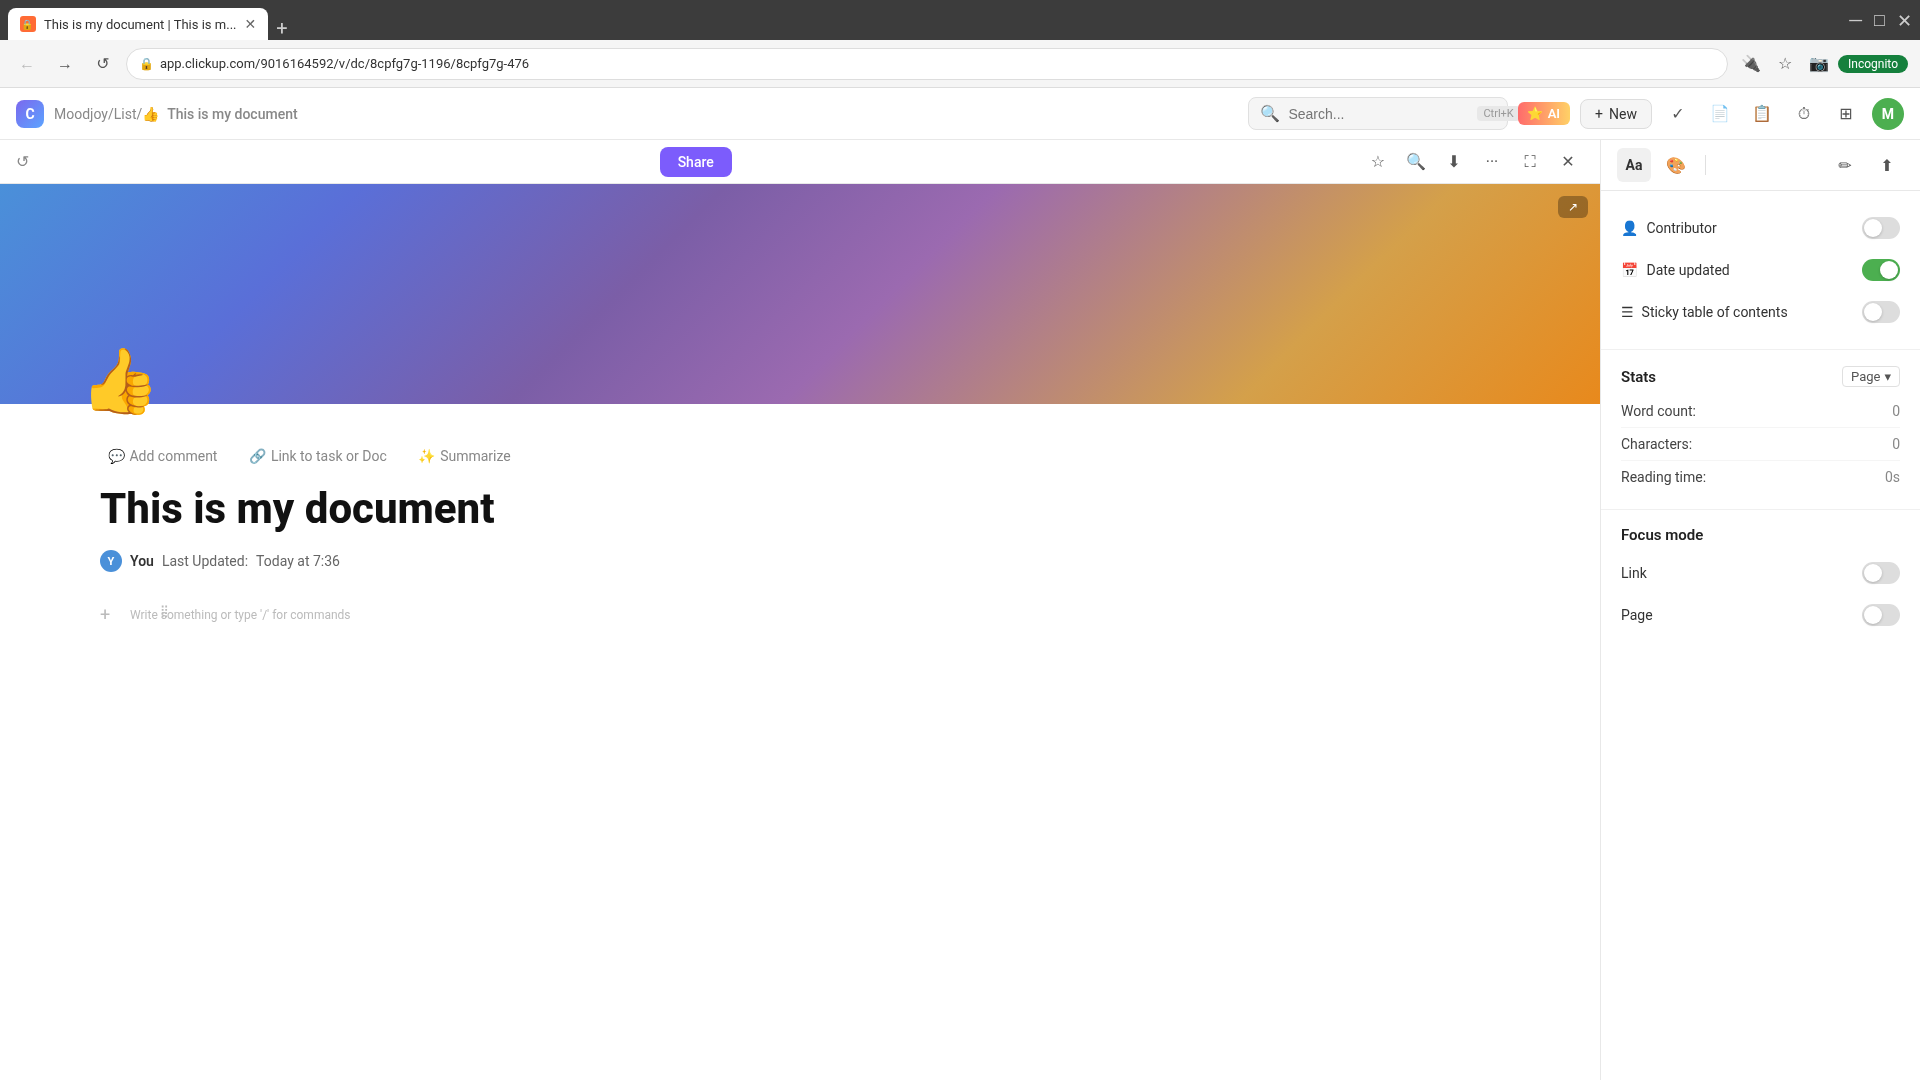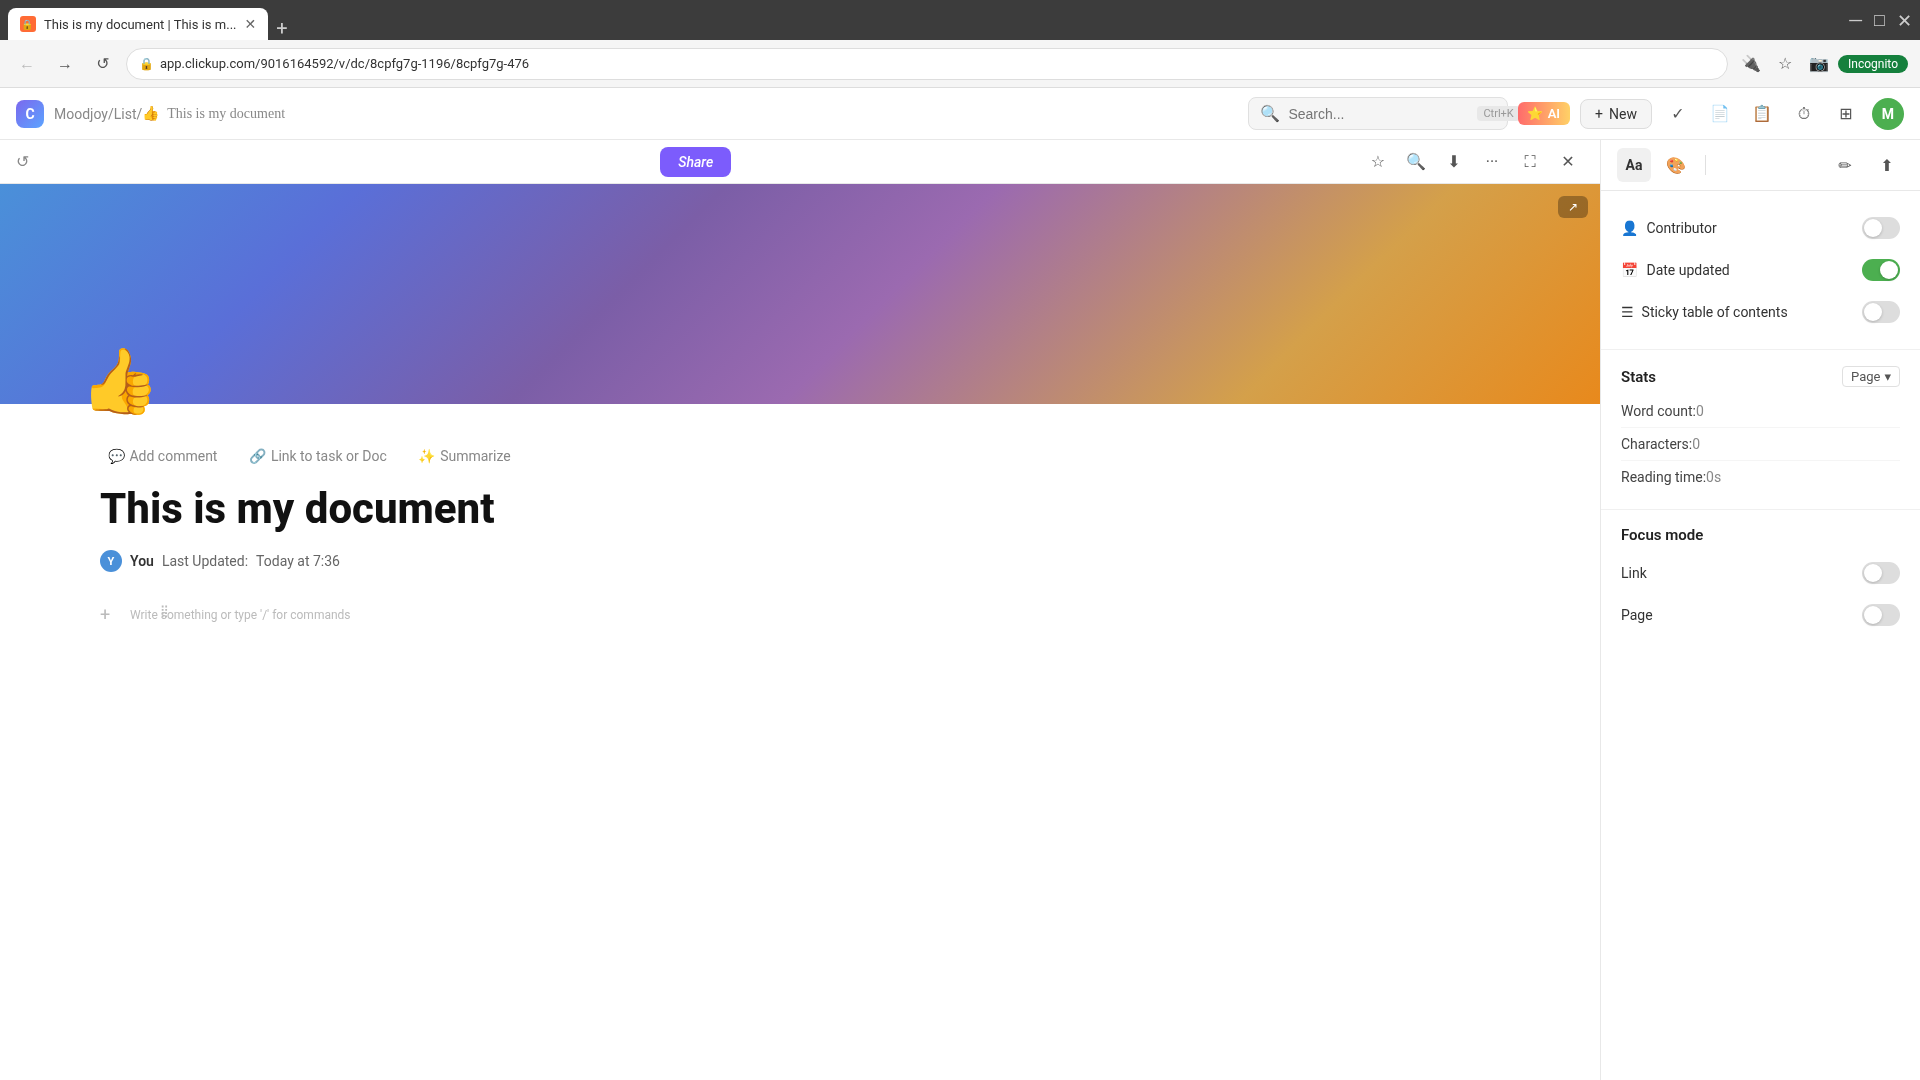--- a/index.html
+++ b/index.html
@@ -25,27 +25,27 @@
     .toolbar-icon { width: 30px; height: 30px; display: flex; align-items: center; justify-content: center; color: #555; cursor: pointer; font-size: 16px; border-radius: 4px; }
     .incognito-badge { background: #15803d; color: white; border-radius: 12px; padding: 2px 10px; font-size: 12px; }
 
     
     .app-container { flex: 1; display: flex; flex-direction: column; background: #fff; }
     
     .app-header { height: 52px; border-bottom: 1px solid #e8e8e8; display: flex; align-items: center; padding: 0 16px; gap: 12px; }
     .app-logo { width: 28px; height: 28px; background: linear-gradient(135deg, #7b68ee, #5ba4ff); border-radius: 8px; display: flex; align-items: center; justify-content: center; color: white; font-size: 14px; font-weight: bold; }
     .breadcrumb { display: flex; align-items: center; font-size: 14px; color: #555; flex: 1; }
     .breadcrumb span { color: #888; }
-    .breadcrumb .current { font-weight: 500; color: #222; font-family: Liberation Serif, serif; }
+    .breadcrumb .current { font-weight: 500; color: #222; }
     .search-bar { display: flex; align-items: center; gap: 8px; background: #f5f5f5; border: 1px solid #e0e0e0; border-radius: 8px; padding: 6px 12px; width: 260px; }
     .search-bar input { border: none; background: transparent; font-size: 14px; color: #555; outline: none; flex: 1; }
     .search-shortcut { font-size: 11px; color: #999; background: #e8e8e8; padding: 1px 6px; border-radius: 4px; }
     .ai-badge { background: linear-gradient(90deg, #ff6b6b, #ffd166); color: white; border-radius: 6px; padding: 4px 10px; font-size: 13px; font-weight: 600; display: flex; align-items: center; gap: 4px; cursor: pointer; }
     .new-btn { display: flex; align-items: center; gap: 6px; background: #f5f5f5; border: 1px solid #ddd; border-radius: 8px; padding: 6px 14px; font-size: 14px; color: #333; cursor: pointer; }
-    .share-btn { background: #7c5cfc; color: white; border: none; border-radius: 8px; padding: 7px 18px; font-size: 14px; font-weight: 500; cursor: pointer; font-style: italic; }
+    .share-btn { background: #7c5cfc; color: white; border: none; border-radius: 8px; padding: 7px 18px; font-size: 14px; font-weight: 500; cursor: pointer; }
     .header-icon { width: 32px; height: 32px; display: flex; align-items: center; justify-content: center; color: #555; cursor: pointer; font-size: 16px; border-radius: 6px; }
     .avatar { width: 32px; height: 32px; background: #4caf50; border-radius: 50%; display: flex; align-items: center; justify-content: center; color: white; font-size: 14px; font-weight: bold; }
 
     
     .main-area { flex: 1; display: flex; overflow: hidden; }
     
     .doc-area { flex: 1; display: flex; flex-direction: column; overflow: hidden; }
     
     
     .doc-banner { height: 220px; background: linear-gradient(135deg, #4a90d9 0%, #6a5acd 35%, #9b59b6 55%, #f39c12 80%, #e67e22 100%); position: relative; flex-shrink: 0; }
@@ -82,21 +82,21 @@
     .toggle.on { background: #4caf50; }
     .toggle::after { content: ''; position: absolute; width: 18px; height: 18px; background: white; border-radius: 50%; top: 2px; left: 2px; transition: left 0.2s; box-shadow: 0 1px 3px rgba(0,0,0,0.2); }
     .toggle.on::after { left: 18px; }
 
     .section-title { font-size: 11px; font-weight: 600; color: #999; text-transform: uppercase; letter-spacing: 0.8px; margin-bottom: 4px; }
 
     .stats-section { padding: 16px 20px; border-bottom: 1px solid #f0f0f0; }
     .stats-header { display: flex; align-items: center; justify-content: space-between; margin-bottom: 8px; }
     .stats-title { font-size: 15px; font-weight: 600; color: #222; }
     .stats-page-btn { display: flex; align-items: center; gap: 4px; font-size: 13px; color: #555; cursor: pointer; padding: 2px 8px; border-radius: 4px; border: 1px solid #e0e0e0; }
-    .stats-row { display: flex; align-items: center; justify-content: flex-start; padding: 8px 0; border-bottom: 1px solid #f5f5f5; }
+    .stats-row { display: flex; align-items: center; justify-content: space-between; padding: 8px 0; border-bottom: 1px solid #f5f5f5; }
     .stats-row:last-child { border-bottom: none; }
     .stats-label { font-size: 14px; color: #444; }
     .stats-value { font-size: 14px; color: #888; }
     .show-while-typing { display: flex; align-items: center; justify-content: space-between; padding: 10px 0; }
     .show-label { font-size: 14px; color: #444; }
     .shortcut-badge { font-size: 11px; color: #888; background: #f0f0f0; padding: 2px 6px; border-radius: 4px; margin-left: 6px; }
 
     .focus-section { padding: 16px 20px; }
     .focus-title { font-size: 15px; font-weight: 600; color: #222; margin-bottom: 8px; }
   </style>

